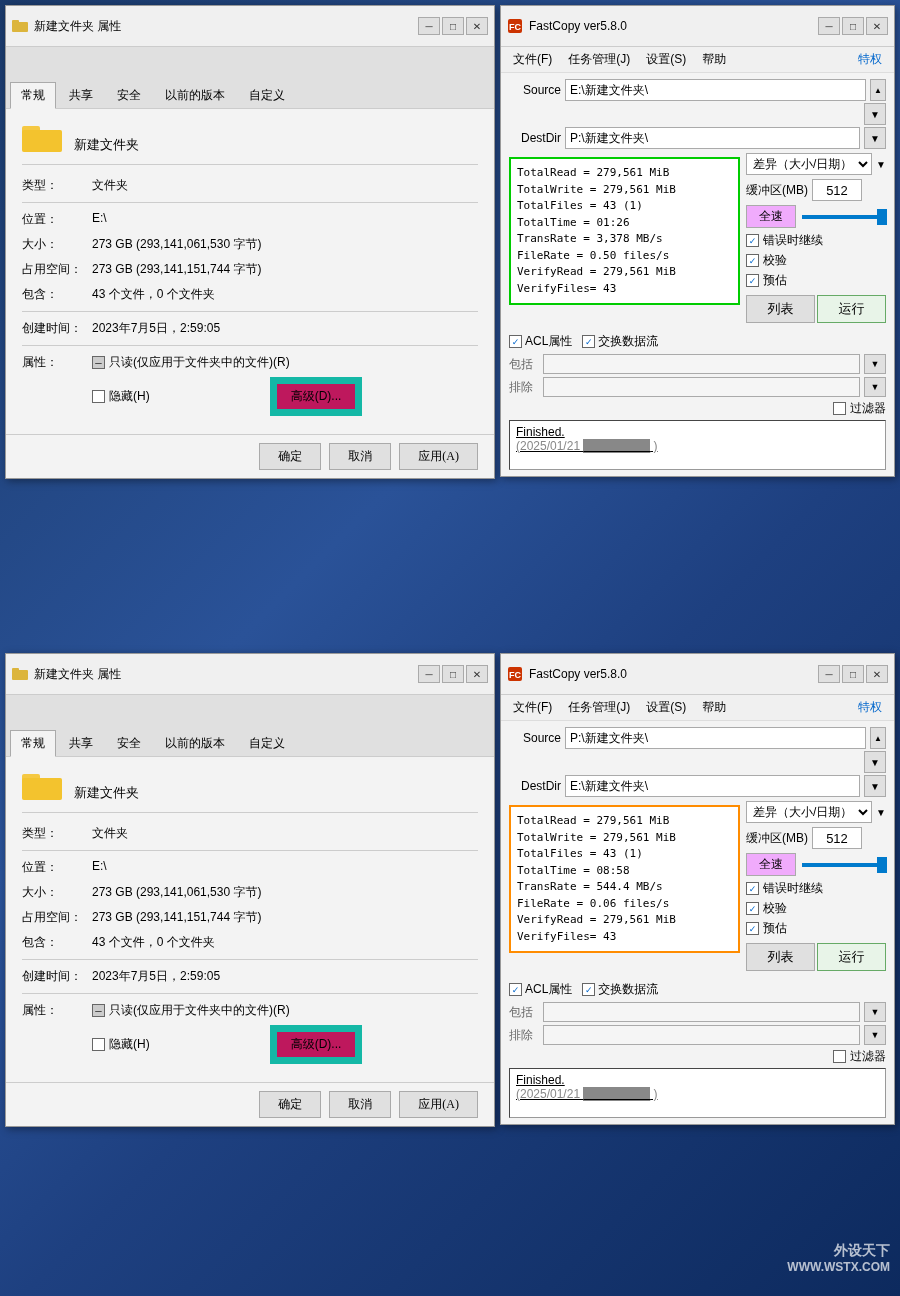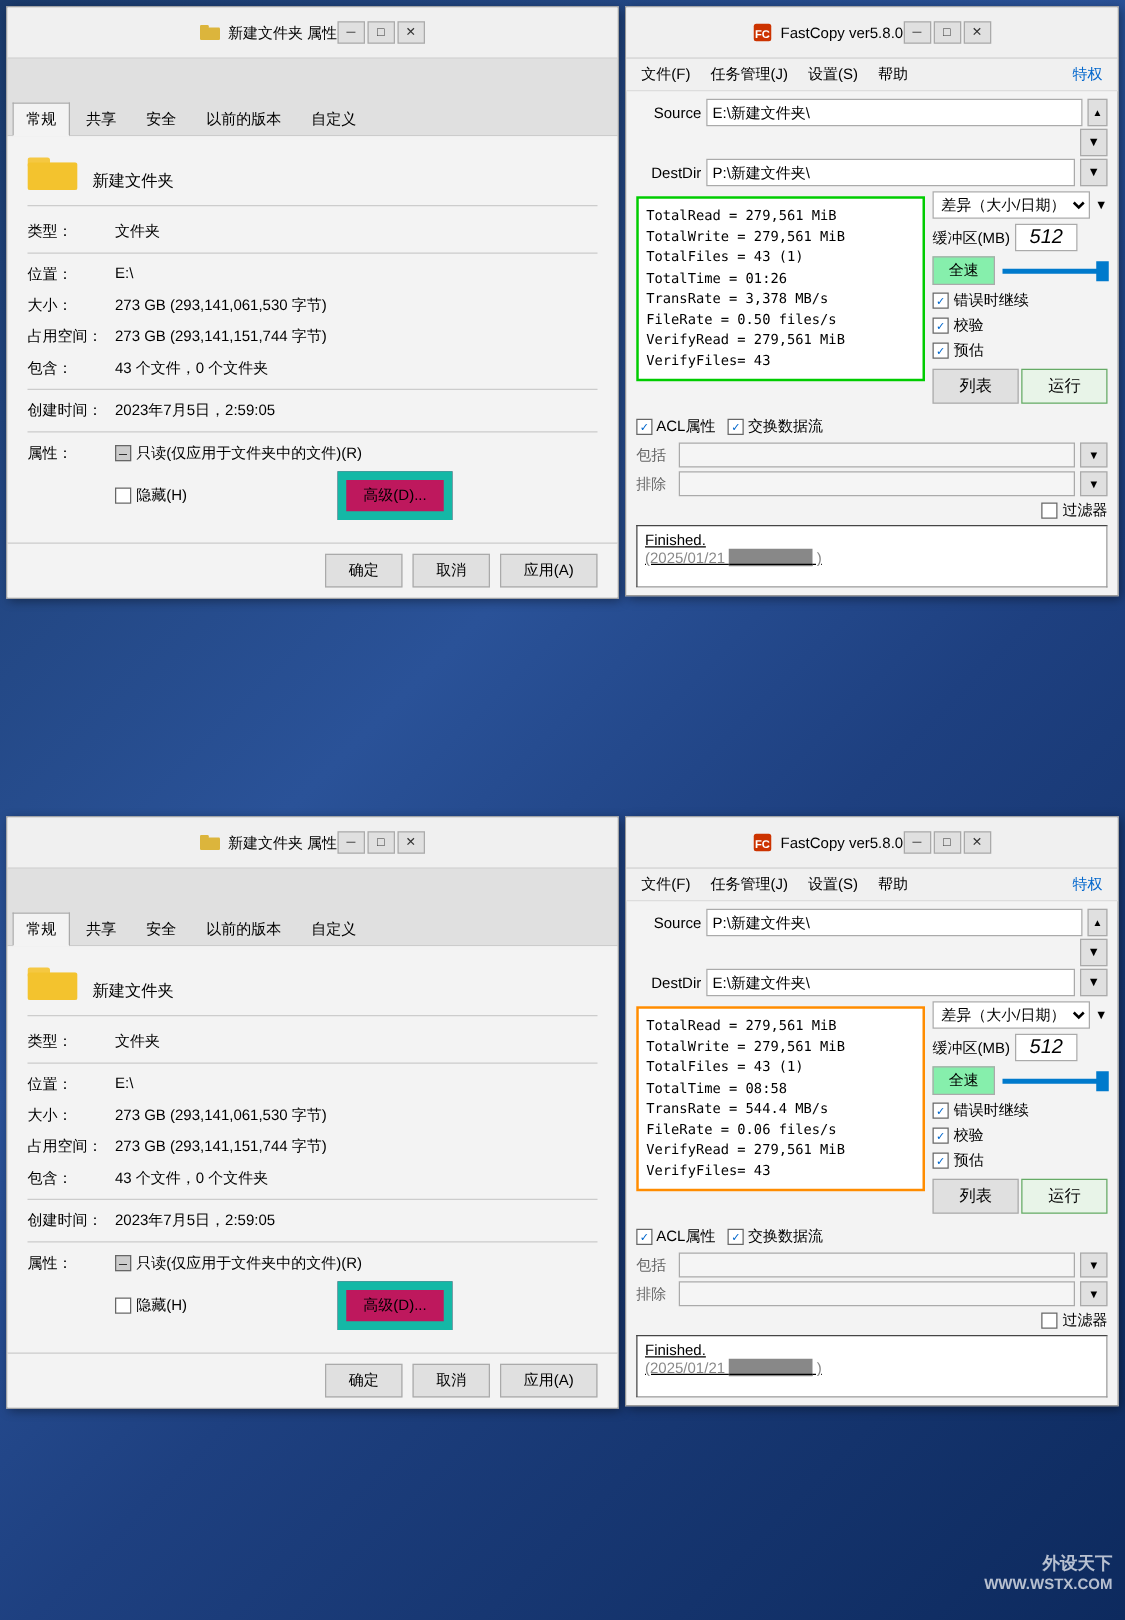--- a/index.html
+++ b/index.html
@@ -31,21 +31,21 @@
       position: absolute;
       background: #f3f3f3;
       border: 1px solid #999;
       box-shadow: 2px 2px 8px rgba(0,0,0,0.4);
     }
     .title-bar {
       background: #f0f0f0;
       border-bottom: 1px solid #ccc;
       display: flex;
       align-items: center;
-      justify-content: center;
+      justify-content: space-between;
       padding: 20px 6px;
       height: 16px;
     }
     .title-bar-left {
       display: flex;
       align-items: center;
       gap: 6px;
     }
     .title-bar-icon {
       width: 16px;
@@ -169,20 +169,21 @@
       background: #f3f3f3;
     }
     .props-btn {
       padding: 4px 18px;
       font-size: 12px;
       background: #e0e0e0;
       border: 1px solid #aaa;
       cursor: pointer;
       min-width: 55px;
       text-align: left;
+      font-family: Liberation Serif, serif;
     }
     .advanced-btn {
       padding: 4px 14px;
       font-size: 12px;
       background: #be185d;
       border: 7px solid #14b8a6;
       cursor: pointer;
     }
 
     
@@ -295,33 +296,32 @@
     }
     .fc-buf-label {
       font-size: 12px;
       white-space: nowrap;
     }
     .fc-buf-input {
       width: 50px;
       height: 22px;
       border: 1px solid #aaa;
       background: white;
-      font-size: 16px;
+      font-size: 13px;
       text-align: center;
-      font-style: italic;
     }
     .fc-speed-row {
       display: flex;
       align-items: center;
       margin-bottom: 4px;
     }
     .fc-speed-btn {
       padding: 2px 12px;
       font-size: 12px;
-      background: #86efac;
+      background: #f0abfc;
       border: 1px solid #aaa;
       cursor: pointer;
     }
     .fc-check-row {
       display: flex;
       align-items: center;
       gap: 4px;
       margin-bottom: 3px;
     }
     .fc-check {

